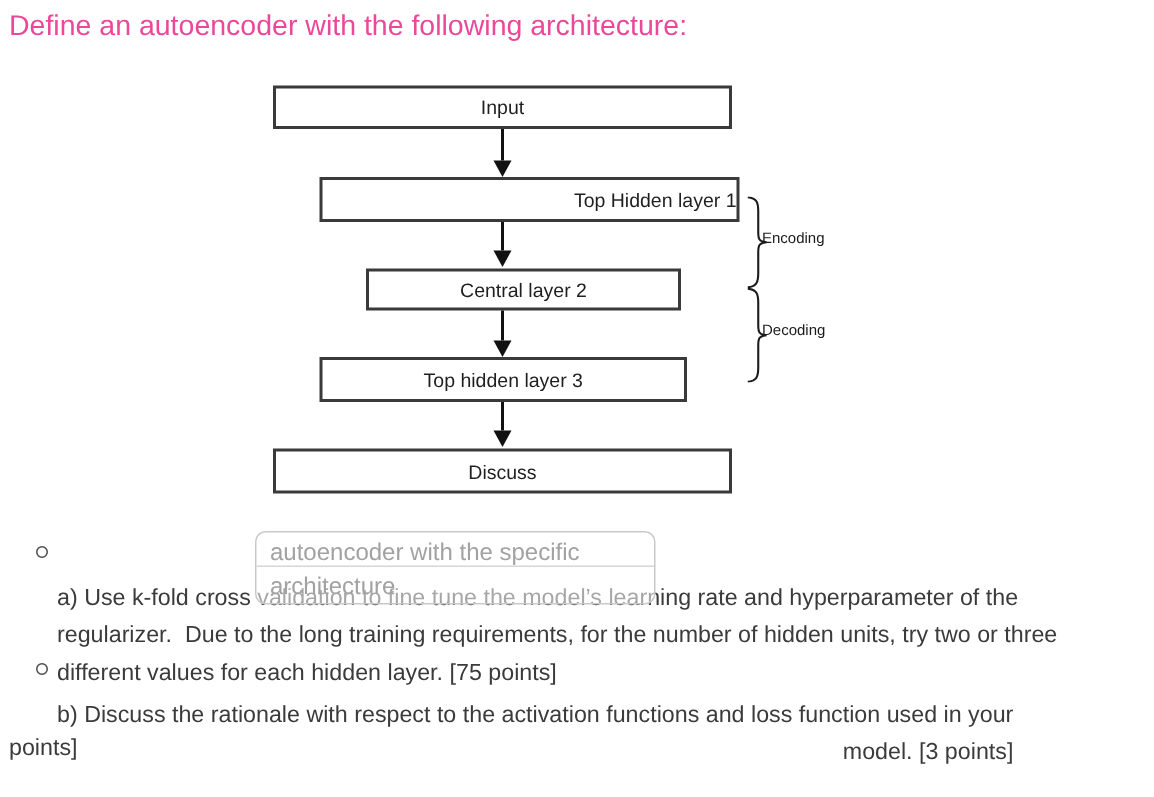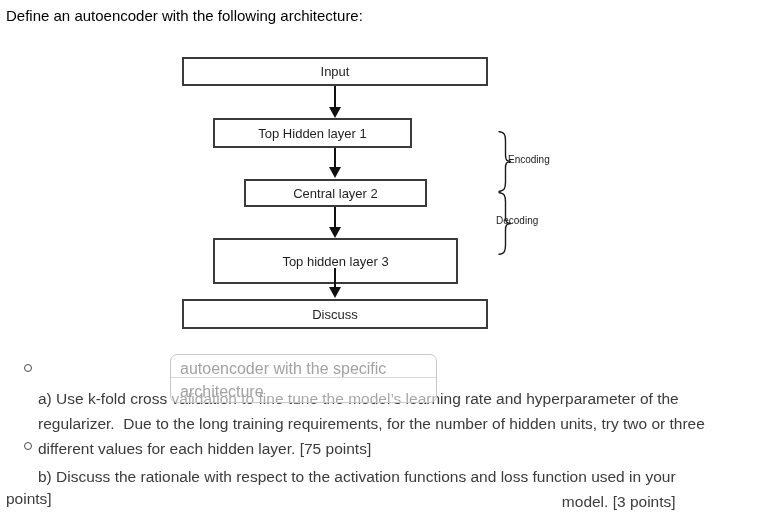--- a/index.html
+++ b/index.html
@@ -13,21 +13,21 @@
   .page{
     position:relative;
     width:769px;height:531px;
     background:#ffffff;
     font-family:"Liberation Sans", sans-serif;
     color:var(--ink);
     overflow:hidden;
   }
   .title{
     position:absolute;left:6px;top:7px;
-    font-size:15px;color:#000000;white-space:pre;
+    font-size:19px;color:#ec4899;white-space:pre;
   }
   
   .layer-box{
     position:absolute;
     border:2px solid var(--box-border);
     background:#ffffff;
     display:flex;align-items:center;justify-content:center;
     font-size:13px;color:#1f1f1f;
     box-sizing:border-box;
   }
@@ -77,54 +77,54 @@
 
   <div>
 
     <div class="layer-box" style="left:182px;top:57px;width:306px;height:29px;">
       <span>Input</span>
     </div>
 
     <div class="arrow-stem" style="left:334px;top:86px;height:21px;"></div>
     <div class="arrow-head" style="left:329px;top:107px;"></div>
 
-    <div class="layer-box" style="left:213px;top:118px;width:199px;height:30px;">
+    <div class="layer-box" style="left:213px;top:118px;width:280px;height:30px;justify-content:flex-end;">
       <span>Top Hidden layer 1</span>
     </div>
 
     <div class="arrow-stem" style="left:334px;top:148px;height:19px;"></div>
     <div class="arrow-head" style="left:329px;top:167px;"></div>
 
-    <div class="layer-box" style="left:244px;top:179px;width:183px;height:28px;">
+    <div class="layer-box" style="left:244px;top:179px;width:210px;height:28px;">
       <span>Central layer 2</span>
     </div>
 
     <div class="arrow-stem" style="left:334px;top:207px;height:20px;"></div>
     <div class="arrow-head" style="left:329px;top:227px;"></div>
 
-    <div class="layer-box" style="left:213px;top:238px;width:245px;height:46px;">
+    <div class="layer-box" style="left:213px;top:238px;width:245px;height:30px;">
       <span>Top hidden layer 3</span>
     </div>
 
     <div class="arrow-stem" style="left:334px;top:268px;height:19px;"></div>
     <div class="arrow-head" style="left:329px;top:287px;"></div>
 
     <div class="layer-box" style="left:182px;top:299px;width:306px;height:30px;">
       <span>Discuss</span>
     </div>
 
     <svg class="brace" style="left:497px;top:131px;" width="16" height="61" viewBox="0 0 16 61">
       <path d="M 1.5 0.5 C 7.5 1, 8.5 4, 8.5 10 L 8.5 24 C 8.5 29, 9.5 30, 14 30.5 C 9.5 31, 8.5 32, 8.5 37 L 8.5 51 C 8.5 57, 7.5 60, 1.5 60.5" fill="none" stroke="#1b1b1b" stroke-width="1.4"></path>
     </svg>
     <div class="brace-label" style="left:508px;top:154px;">Encoding</div>
 
     <svg class="brace" style="left:497px;top:192px;" width="16" height="63" viewBox="0 0 16 63">
       <path d="M 1.5 0.5 C 7.5 1, 8.5 4, 8.5 10 L 8.5 25 C 8.5 30, 9.5 31, 14 31.5 C 9.5 32, 8.5 33, 8.5 38 L 8.5 53 C 8.5 59, 7.5 62, 1.5 62.5" fill="none" stroke="#1b1b1b" stroke-width="1.4"></path>
     </svg>
-    <div class="brace-label" style="left:496px;top:215px;">Decoding</div>
+    <div class="brace-label" style="left:508px;top:215px;">Decoding</div>
   </div>
 
   <div class="bullet-dot" style="top:364px;"></div>
   <div class="bullet-item" style="top:358px;">
     <div class="pline">a) Use k-fold cross validation to fine tune the model’s learning rate and hyperparameter of the</div>
     <div class="pline">regularizer.  Due to the long training requirements, for the number of hidden units, try two or three</div>
     <div class="pline">different values for each hidden layer. [75 points]</div>
   </div>
 
   <div class="bullet-dot" style="top:442px;"></div>

